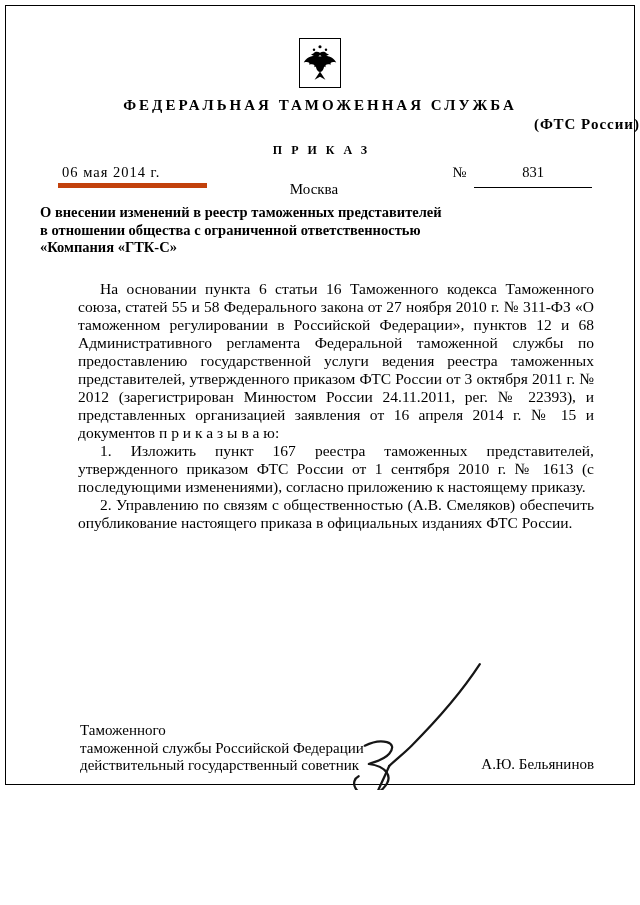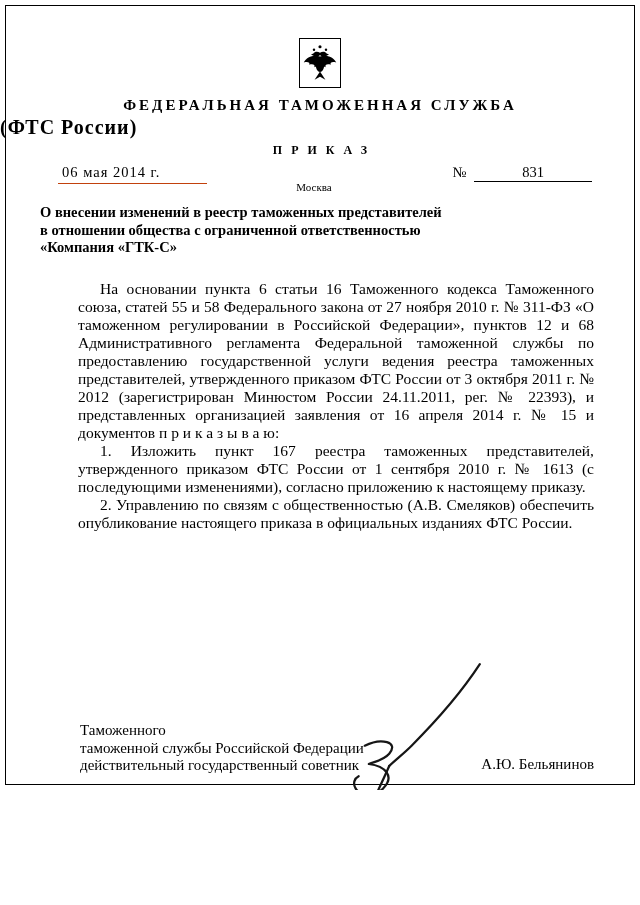--- a/index.html
+++ b/index.html
@@ -44,23 +44,23 @@
     text-align: center;
     font-weight: bold;
     font-size: 15px;
     letter-spacing: 3px;
     white-space: nowrap;
   }
   .org-short {
     position: absolute;
     top: 116px;
     left: 0; right: 0;
-    text-align: left;
-    font-weight: bold;
-    font-size: 20px;
+    text-align: right;
+    font-weight: bold;
+    font-size: 15px;
     letter-spacing: 1px;
   }
   .doc-type {
     position: absolute;
     top: 143px;
     left: 0; right: 0;
     text-align: center;
     font-weight: bold;
     font-size: 12px;
     letter-spacing: 9px;
@@ -71,39 +71,39 @@
     top: 164px;
     left: 58px;
     right: 48px;
     display: flex;
     justify-content: space-between;
     align-items: baseline;
     font-size: 14.5px;
   }
   .date {
     display: inline-block;
-    border-bottom: 1px solid #c2410c;
+    border-bottom: 5px solid #c2410c;
     padding: 0 46px 2px 4px;
     letter-spacing: 1px;
   }
   .num-group { white-space: nowrap; }
   .num-label { margin-right: 8px; }
   .num {
     display: inline-block;
     width: 118px;
     text-align: center;
     border-bottom: 1px solid #000;
-    padding-bottom: 0;
+    padding-bottom: 6px;
   }
   .city {
     position: absolute;
     top: 181px;
     left: 0; right: 12px;
     text-align: center;
-    font-size: 11px;
+    font-size: 15px;
   }
   .title {
     position: absolute;
     top: 204px;
     left: 40px;
     right: 40px;
     font-weight: bold;
     font-size: 14.5px;
     line-height: 17.5px;
   }

